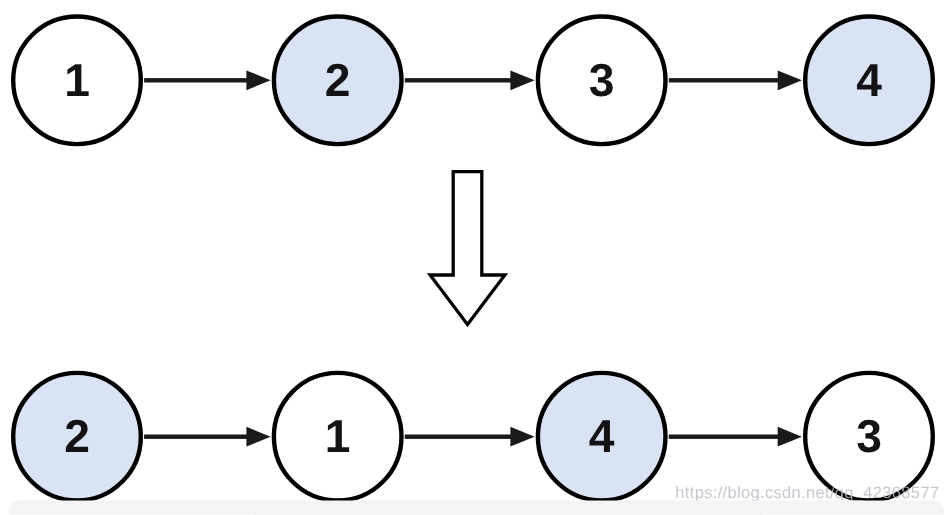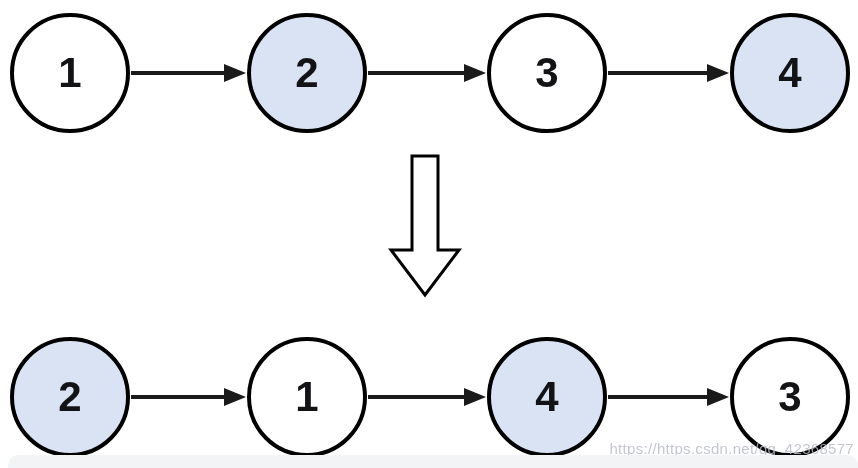--- a/index.html
+++ b/index.html
@@ -164,17 +164,17 @@
     </div>
     <div class="connector conn-c">
       <div class="line"></div>
       <div class="head"></div>
     </div>
     <div class="node n4">
       <span class="num">3</span>
     </div>
   </div>
 
-  <div class="watermark">https://https.csdn.net/qq_42368577</div>
+  <div class="watermark">https://blog.csdn.net/qq_42368577</div>
 
   <div class="footer-bar"></div>
 
 </div>
 
 </body></html>

